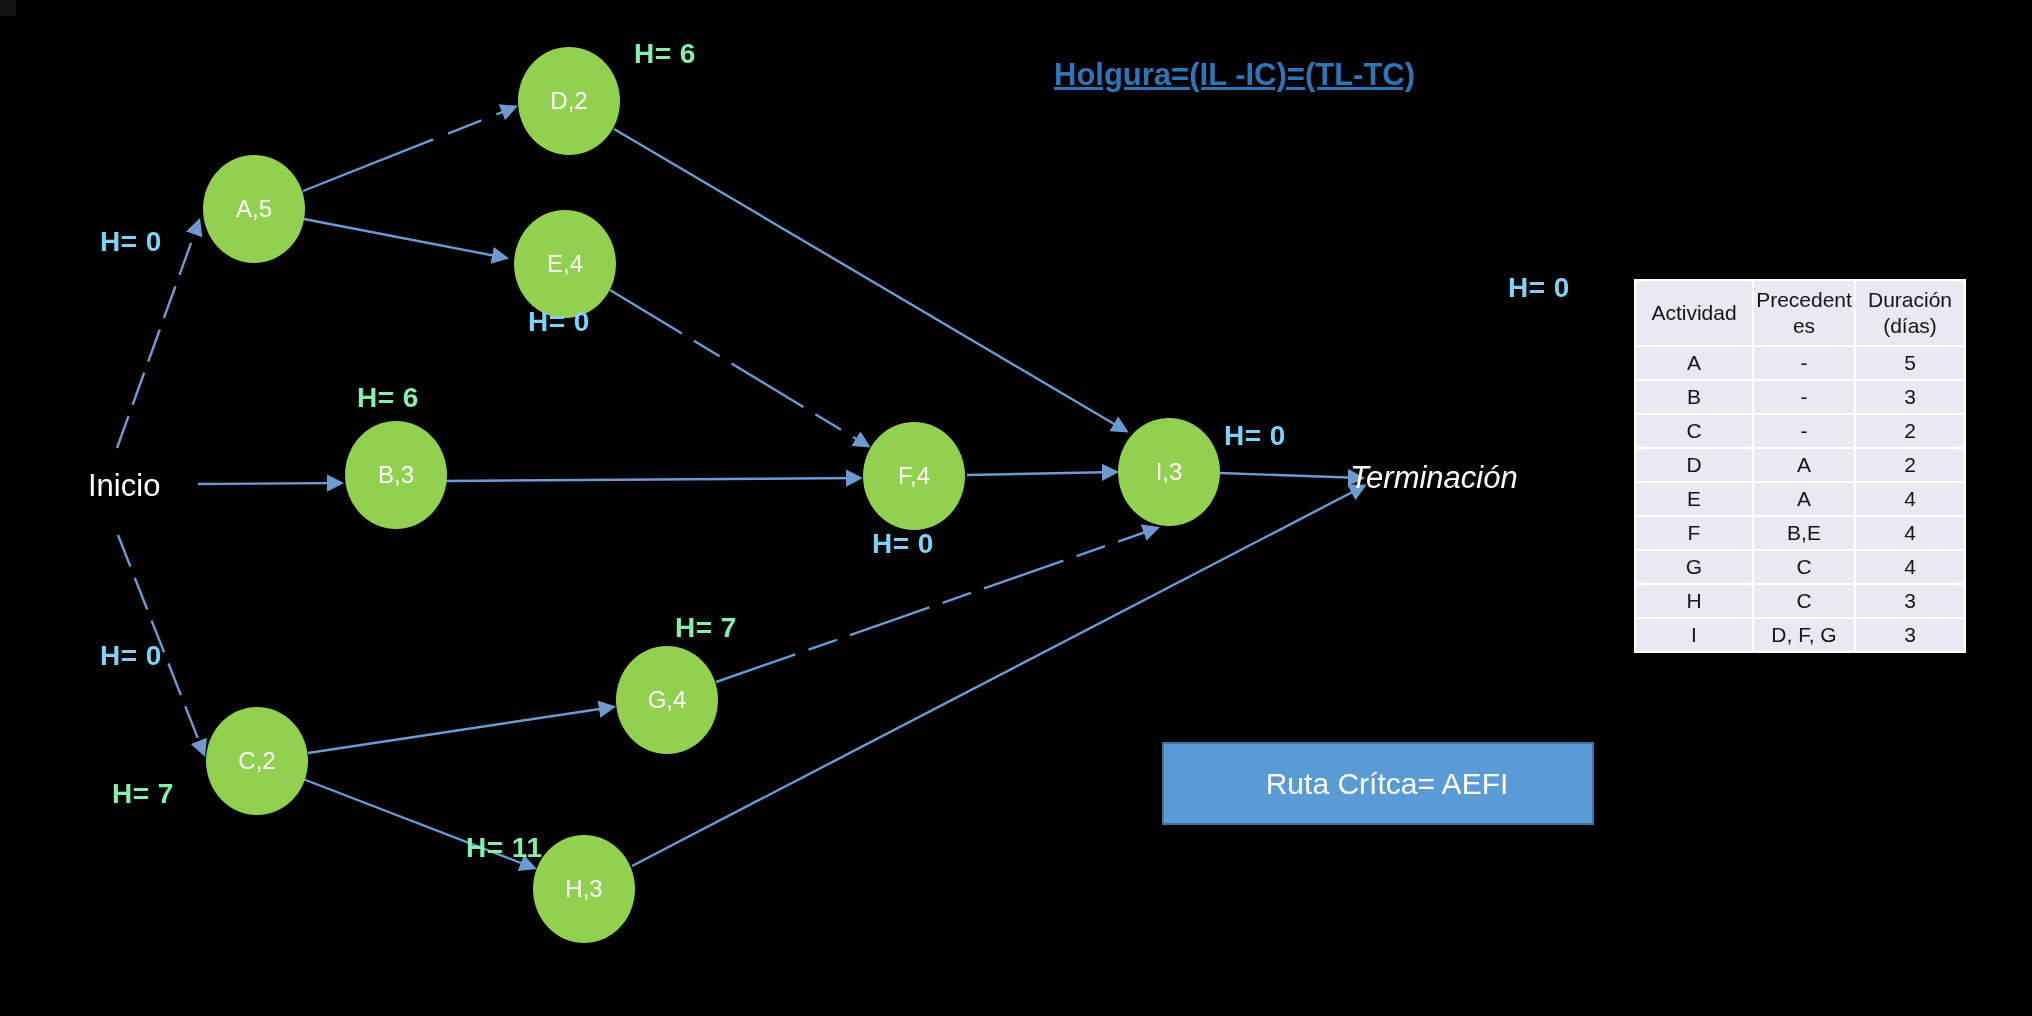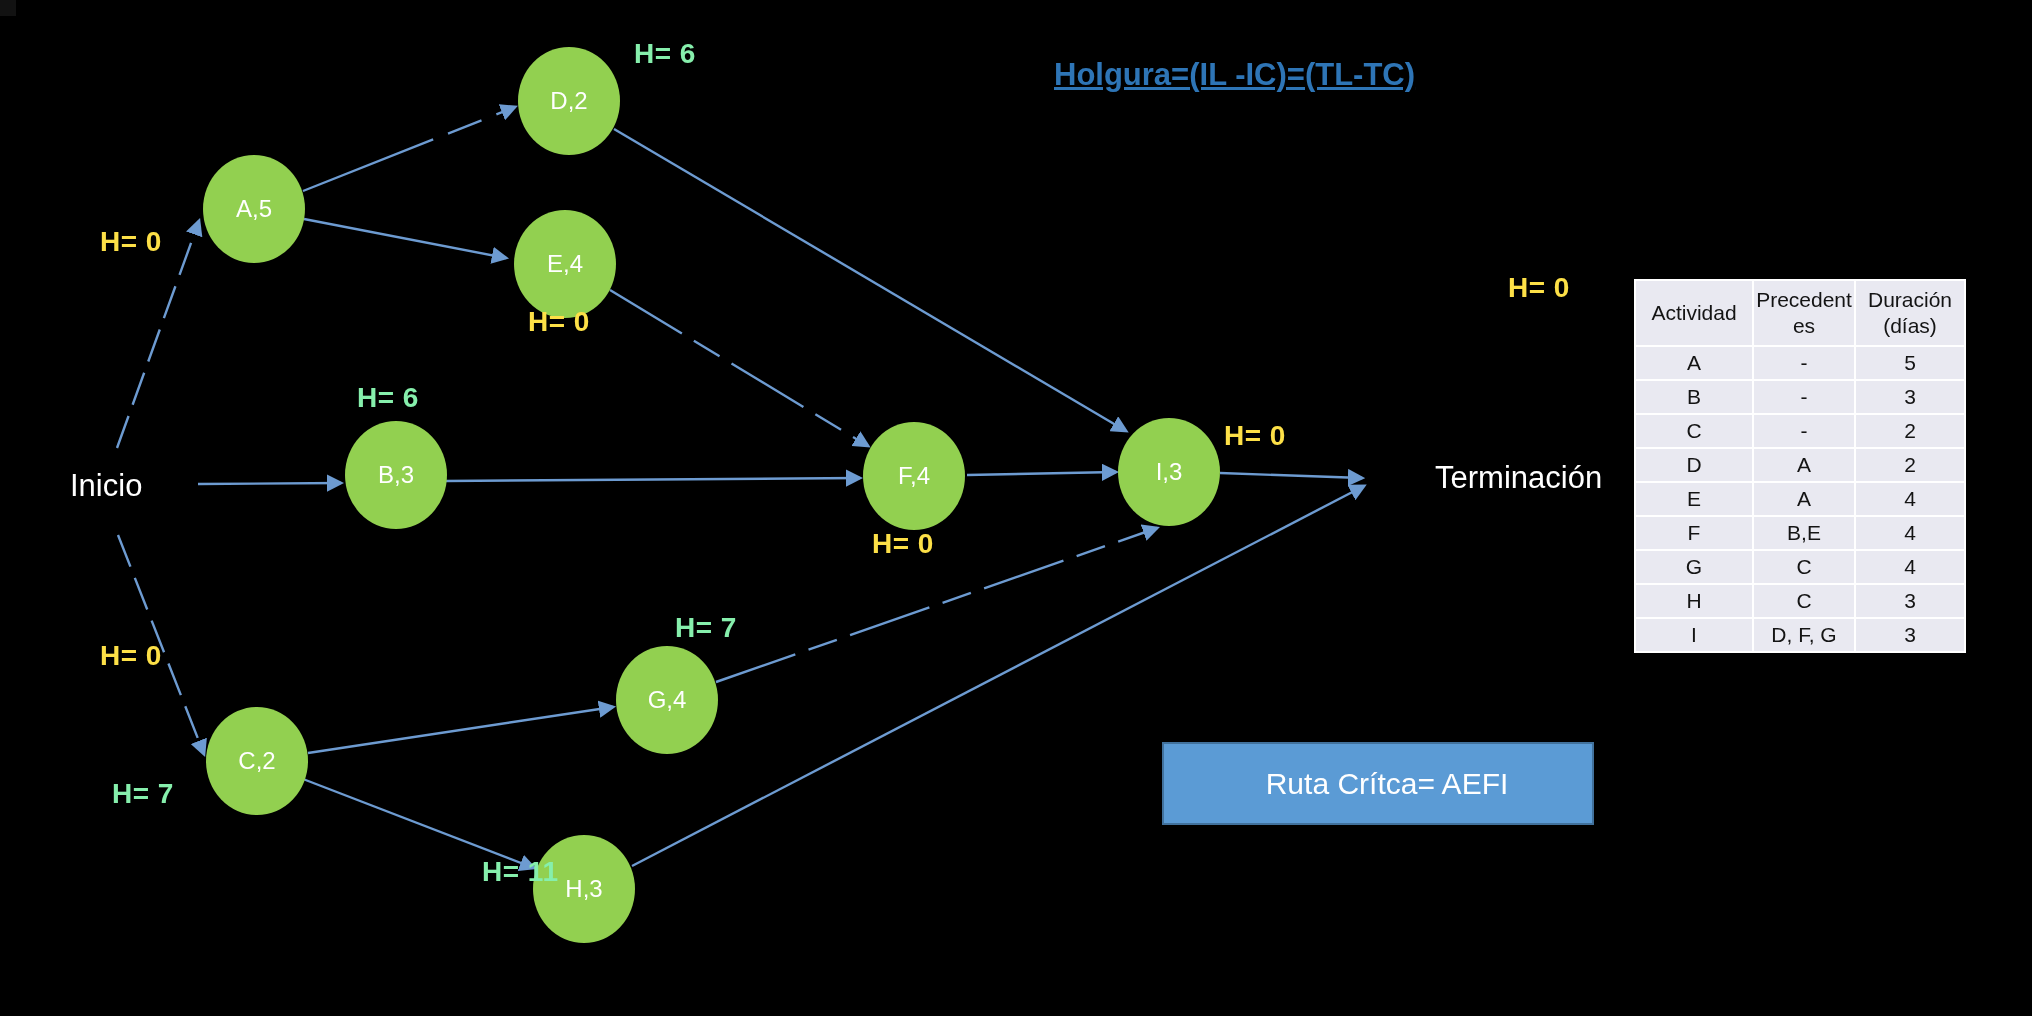--- a/index.html
+++ b/index.html
@@ -27,27 +27,28 @@
     fill: #ffffff;
     font-size: 24px;
     font-family: "Liberation Sans", sans-serif;
   }
 
   .abs { position: absolute; white-space: nowrap; }
 
   .endpoint-label {
     color: #ffffff;
     font-size: 31px;
+    margin-left: 18px;
   }
   .slack {
     font-size: 28px;
     font-weight: bold;
     letter-spacing: 0.5px;
   }
-  .slack-red  { color: #fde047; }
+  .slack-red  { color: #7dd3fc; }
   .slack-blue { color: #86efac; }
 
   .formula-title {
     color: #2e75b6;
     font-size: 31px;
     font-weight: bold;
   }
 
   .crit-box {
     position: absolute;
@@ -161,33 +162,33 @@
     </g>
     <g>
       <ellipse class="node-ellipse" cx="584" cy="889" rx="51" ry="54"></ellipse>
       <text class="node-text" x="584" y="897" text-anchor="middle">H,3</text>
     </g>
   </svg>
 
   <div class="abs formula-title" style="left:1054px; top:57px;text-decoration:underline;">Holgura=(IL -IC)=(TL-TC)</div>
 
   <div class="abs endpoint-label" style="left:70px; top:468px;">Inicio</div>
-  <div class="abs endpoint-label" style="left:1435px; top:460px;">Terminación</div>
+  <div class="abs endpoint-label" style="left:1332px; top:460px;font-style:italic;">Terminación</div>
 
   <div class="abs slack slack-red" style="left:100px;  top:226px;">H= 0</div>
   <div class="abs slack slack-blue" style="left:634px;  top:38px;">H= 6</div>
   <div class="abs slack slack-red" style="left:528px;  top:306px;">H= 0</div>
   <div class="abs slack slack-blue" style="left:357px;  top:382px;">H= 6</div>
   <div class="abs slack slack-red" style="left:872px;  top:528px;">H= 0</div>
   <div class="abs slack slack-red" style="left:1224px; top:420px;">H= 0</div>
   <div class="abs slack slack-red" style="left:1508px; top:272px;">H= 0</div>
   <div class="abs slack slack-blue" style="left:675px;  top:612px;">H= 7</div>
   <div class="abs slack slack-red" style="left:100px;  top:640px;">H= 0</div>
   <div class="abs slack slack-blue" style="left:112px;  top:778px;">H= 7</div>
-  <div class="abs slack slack-blue" style="left:466px;  top:856px;margin-left:16px;">H= 11</div>
+  <div class="abs slack slack-blue" style="left:466px;  top:832px;">H= 11</div>
 
   <div class="data-table-wrap">
     <table class="data-table">
       <thead>
         <tr>
           <th class="col-act">Actividad</th>
           <th class="col-prec">Precedentes</th>
           <th class="col-dur">Duración (días)</th>
         </tr>
       </thead>

